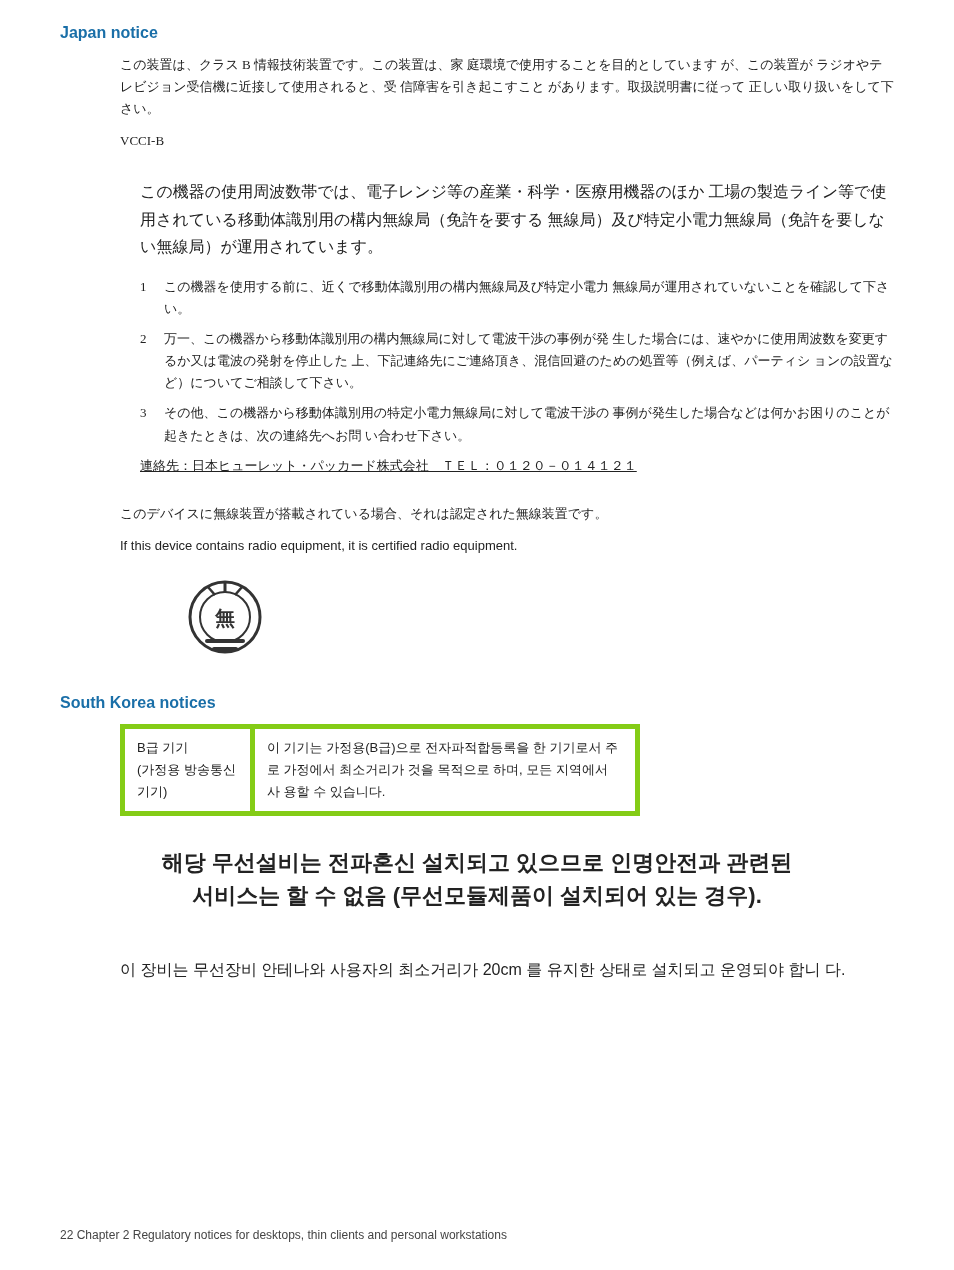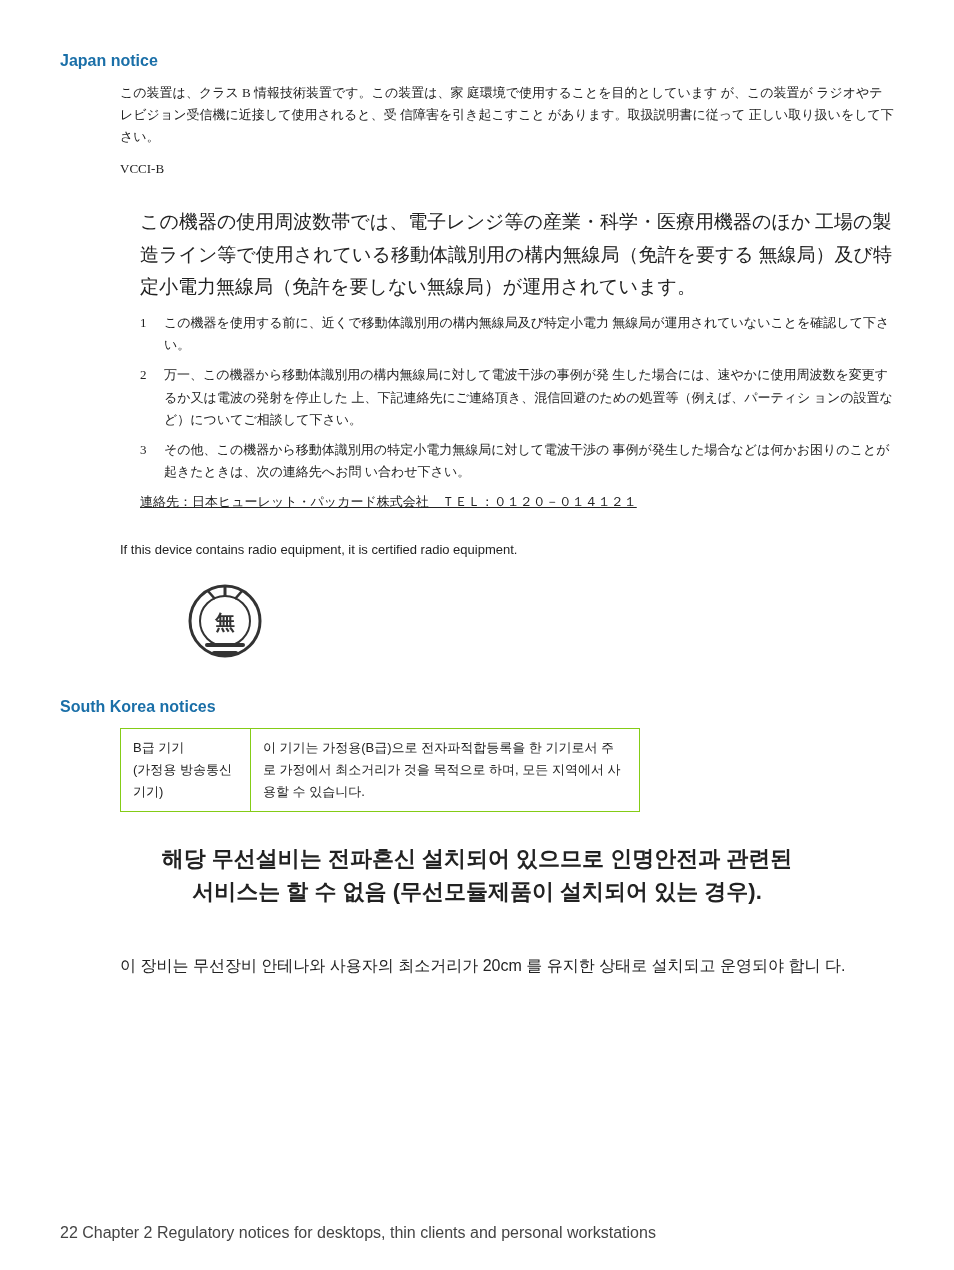--- a/index.html
+++ b/index.html
@@ -6,21 +6,21 @@
     body {
       background: #ffffff;
       font-family: Arial, sans-serif;
       font-size: 13px;
       color: #222;
       width: 954px;
       min-height: 1270px;
       position: relative;
     }
     .page {
-      padding: 52px 60px 60px 60px;
+      padding: 24px 60px 60px 60px;
       max-width: 954px;
     }
     .section-title {
       color: #1a6fa8;
       font-size: 16px;
       font-weight: bold;
       margin-bottom: 12px;
     }
     .japan-notice-section {
       margin-bottom: 28px;
@@ -37,22 +37,22 @@
     .japan-body .vcci {
       margin-bottom: 26px;
       font-size: 13px;
     }
     .japan-inner-box {
       padding-left: 20px;
       margin-bottom: 10px;
     }
     .japan-inner-box p {
       line-height: 1.7;
-      margin-bottom: 9px;
-      font-size: 19px;
+      margin-bottom: 16px;
+      font-size: 16px;
     }
     .numbered-list {
       padding-left: 0;
       list-style: none;
       margin-bottom: 10px;
     }
     .numbered-list li {
       display: flex;
       gap: 6px;
       line-height: 1.7;
@@ -98,21 +98,21 @@
     .korea-table-wrapper {
       padding-left: 60px;
       margin-bottom: 24px;
     }
     .korea-table {
       border-collapse: collapse;
       width: 520px;
       font-size: 13px;
     }
     .korea-table td {
-      border: 1px solid #84cc16;
+      border: 5px solid #84cc16;
       padding: 8px 12px;
       vertical-align: top;
       line-height: 1.7;
     }
     .korea-table .left-cell {
       width: 130px;
       font-size: 13px;
     }
     .korea-big-text {
       font-size: 22px;
@@ -132,21 +132,21 @@
     .footer {
       position: absolute;
       bottom: 28px;
       left: 60px;
       right: 60px;
       font-size: 12px;
       color: #444;
       border-top: none;
     }
     .footer-text {
-      font-size: 16px;
+      font-size: 12px;
       color: #444;
     }
   </style>
 </head>
 <body>
 
 <div class="page">
 
   <div class="japan-notice-section">
     <div class="section-title">Japan notice</div>
@@ -169,20 +169,21 @@
             <span class="text">その他、この機器から移動体識別用の特定小電力無線局に対して電波干渉の 事例が発生した場合などは何かお困りのことが起きたときは、次の連絡先へお問 い合わせ下さい。</span>
           </li>
         </ul>
         <div class="contact-line">連絡先：日本ヒューレット・パッカード株式会社　ＴＥＬ：０１２０－０１４１２１</div>
       </div>
     </div>
   </div>
 
   <div class="wireless-section">
     <div class="wireless-body">
+      <p>このデバイスに無線装置が搭載されている場合、それは認定された無線装置です。</p>
       <p>If this device contains radio equipment, it is certified radio equipment.</p>
       
       <svg class="cert-icon" viewBox="0 0 90 80" xmlns="http://www.w3.org/2000/svg">
         <circle cx="45" cy="40" r="35" fill="none" stroke="#333" stroke-width="3"></circle>
         <circle cx="45" cy="40" r="25" fill="none" stroke="#333" stroke-width="2"></circle>
 
         <line x1="45" y1="15" x2="45" y2="5" stroke="#333" stroke-width="3"></line>
         <line x1="35" y1="18" x2="28" y2="10" stroke="#333" stroke-width="2.5"></line>
         <line x1="55" y1="18" x2="62" y2="10" stroke="#333" stroke-width="2.5"></line>
 
@@ -206,21 +207,21 @@
           </td>
           <td>
             이 기기는 가정용(B급)으로 전자파적합등록을 한 기기로서 주 로 가정에서 최소거리가 것을 목적으로 하며, 모든 지역에서 사 용할 수 있습니다.
           </td>
         </tr>
       </tbody>
         </table>
     </div>
 
     <div class="korea-big-text">
-      <div>해당 무선설비는 전파혼신 설치되어 있으므로 인명안전과 관련된</div>
+      <div>해당 무선설비는 전파혼신 설치되고 있으므로 인명안전과 관련된</div>
       <div>서비스는 할 수 없음 (무선모듈제품이 설치되어 있는 경우).</div>
     </div>
 
     <div class="korea-small-note">이 장비는 무선장비 안테나와 사용자의 최소거리가 20cm 를 유지한 상태로 설치되고 운영되야 합니 다.</div>
   </div>
 
 </div>
 
 <div class="footer">
   <span class="footer-text">22    Chapter 2   Regulatory notices for desktops, thin clients and personal workstations</span>

